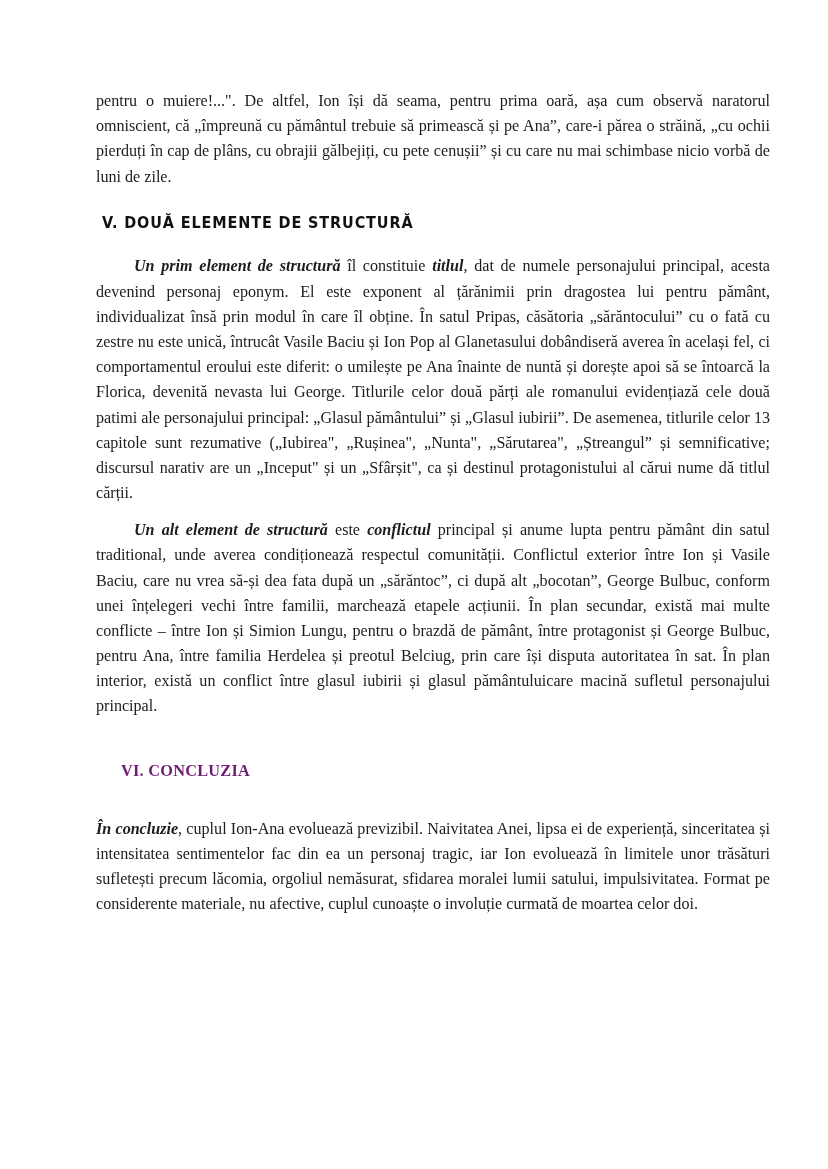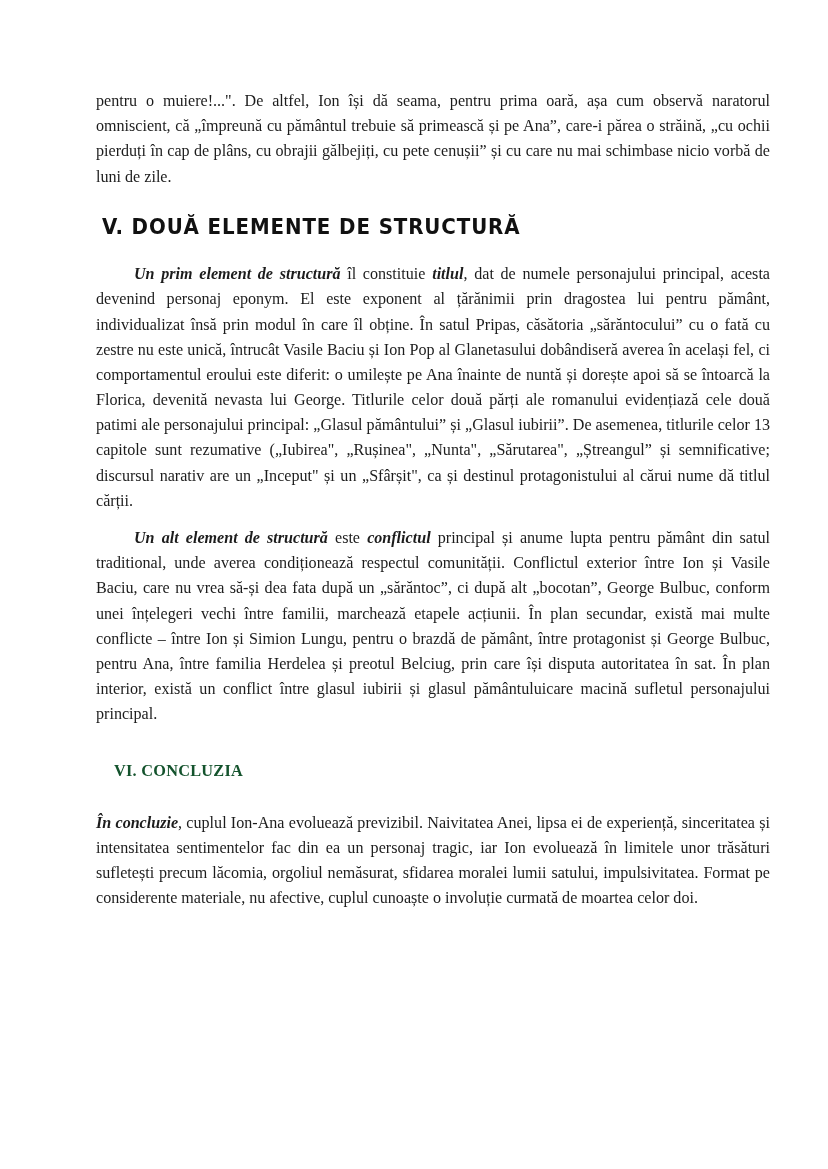--- a/index.html
+++ b/index.html
@@ -45,38 +45,38 @@
   .para.flush {
     text-indent: 0;
   }
 
   
   .heading-display {
     margin: 0;
     padding-left: 6px;
     font-family: "DejaVu Sans", "Liberation Sans", sans-serif;
     font-weight: 700;
-    font-size: 22px;
+    font-size: 16px;
     letter-spacing: 0.9px;
     line-height: 1.3;
     color: #111111;
     text-transform: uppercase;
     font-stretch: semi-condensed;
   }
 
   
   .heading-serif {
-    margin: 8px;
+    margin: 15px;
     padding-left: 10px;
     font-family: "Liberation Serif", "DejaVu Serif", serif;
     font-weight: 700;
     font-size: 16.3px;
     line-height: 1.3;
     letter-spacing: 0.25px;
-    color: #14532d;
+    color: #701a75;
   }
 
   .b { font-weight: 700; font-style: italic; }
 
   
   .head-gap-before-v { height: 24px; }
   .head-gap-after-v  { height: 20px; }
   .head-gap-before-vi { height: 26px; }
   .head-gap-after-vi  { height: 20px; }
   .para-gap { height: 12px; }

